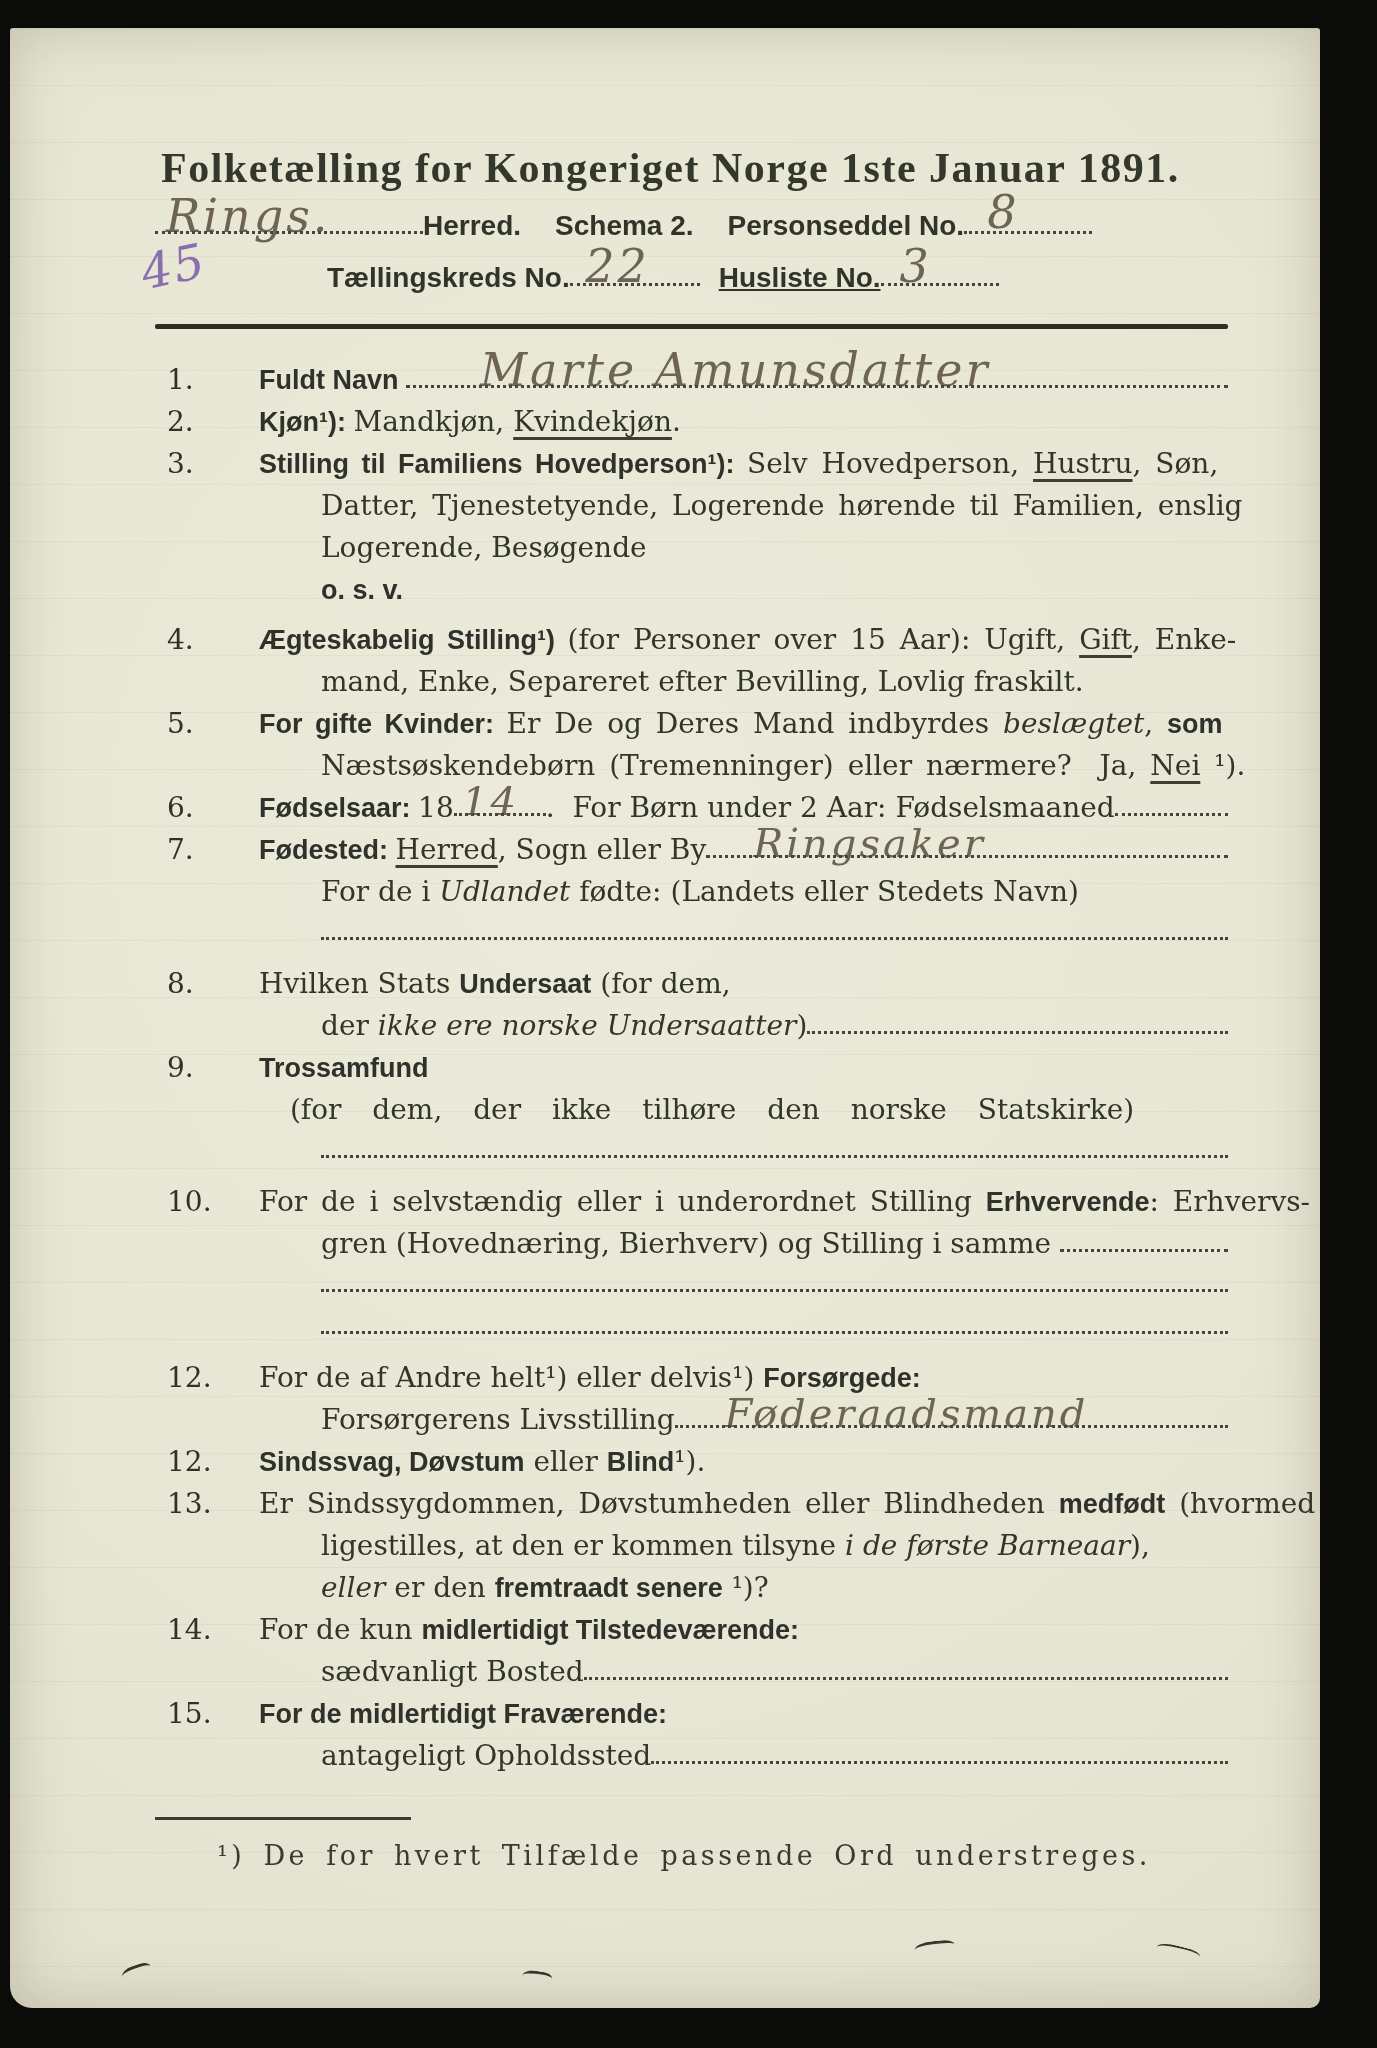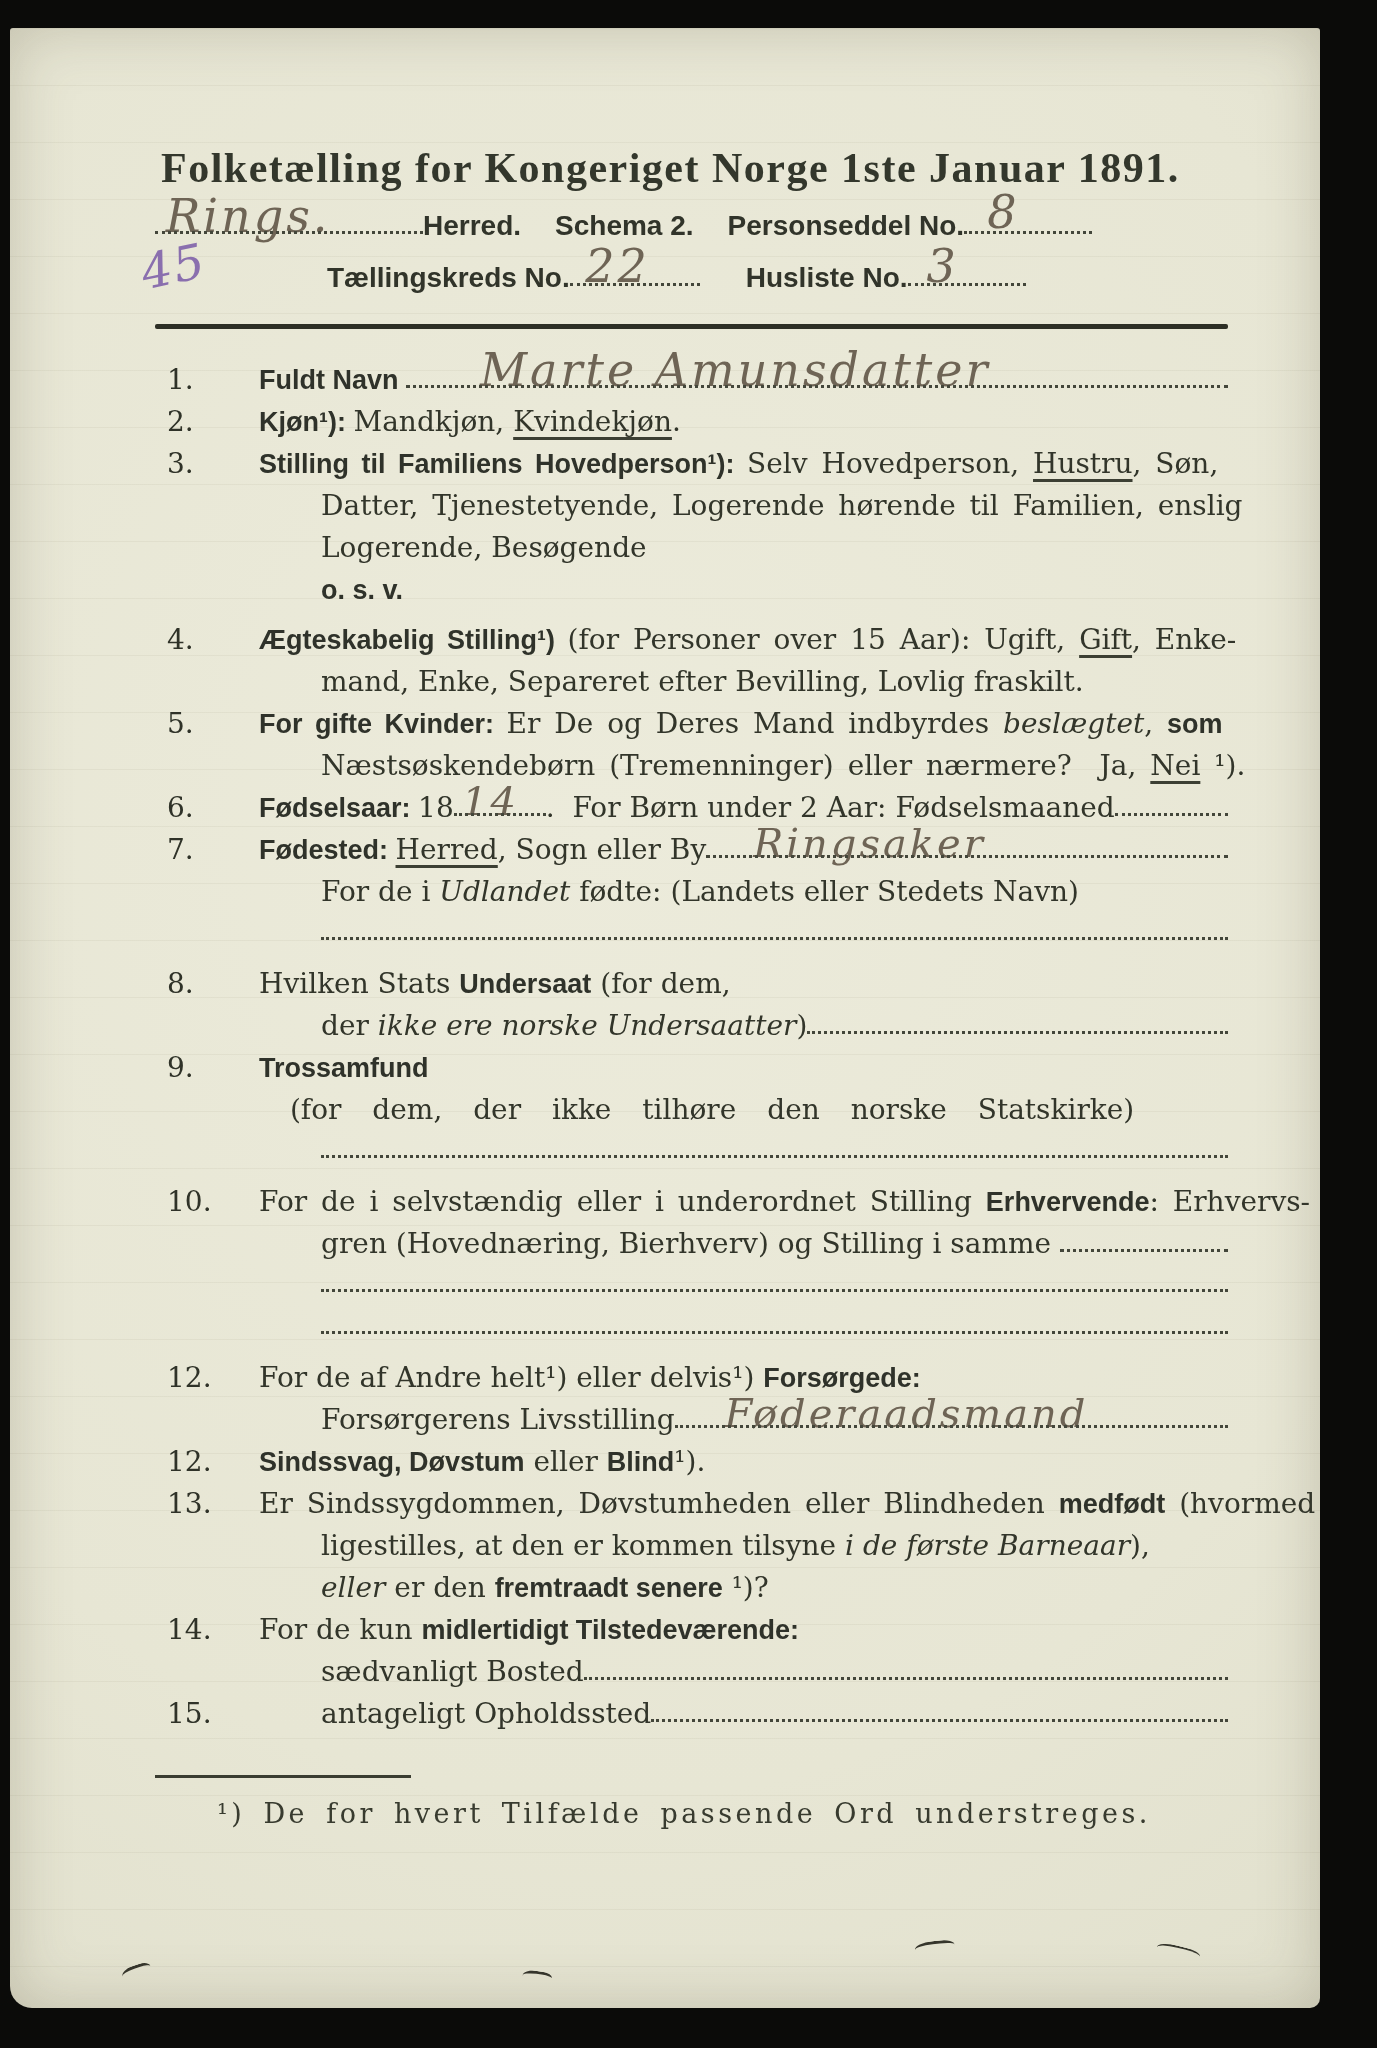--- a/index.html
+++ b/index.html
@@ -104,21 +104,21 @@
         <span class="hand-entry hand-big" style="left:18%; bottom:0;">8</span>
       </span>
     </div>
 
     <div class="hdr-row hdr-row3">
       <span class="purple-note">45</span>
       <span class="blabel">Tællingskreds No.</span>
       <span class="fill" style="flex:0 0 130px">
         <span class="hand-entry hand-big" style="left:12%; bottom:-2px;">22</span>
       </span>
-      <span class="blabel" style="margin-left:46px;">Husliste No.</span>
+      <span class="blabel" style="margin-left:19px;text-decoration:underline;">Husliste No.</span>
       <span class="fill" style="flex:0 0 118px">
         <span class="hand-entry hand-big" style="left:16%; bottom:-2px;">3</span>
       </span>
     </div>
 
     <div class="heavy-rule"></div>
 
     <div class="form" id="form-items">
         <div class="item">
           <span class="num">1.</span>
@@ -338,20 +338,24 @@
             </div>
             <div class="line cont">
               <span class="seg-n">sædvanligt Bosted</span>
               <span class="fill"></span>
             </div>
           </div>
         </div>
         <div class="item">
           <span class="num">15.</span>
           <div class="body">
+            <div class="line">
+              <span class="seg-b">For de </span>
+              <span class="seg-b">midlertidigt Fraværende:</span>
+            </div>
             <div class="line cont">
               <span class="seg-n">antageligt Opholdssted</span>
               <span class="fill"></span>
             </div>
           </div>
         </div>
       </div>
 
     <div class="foot-rule"></div>
     <div class="footnote">¹) De for hvert Tilfælde passende Ord understreges.</div>

